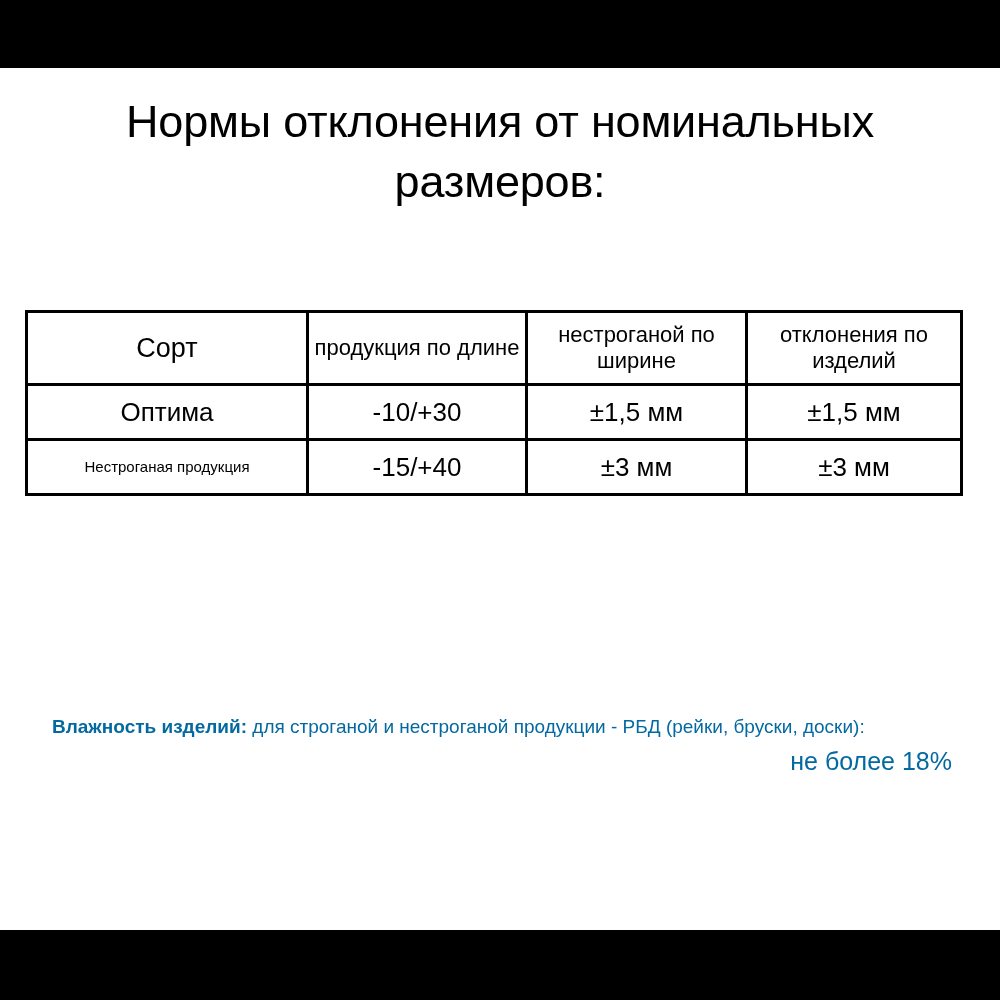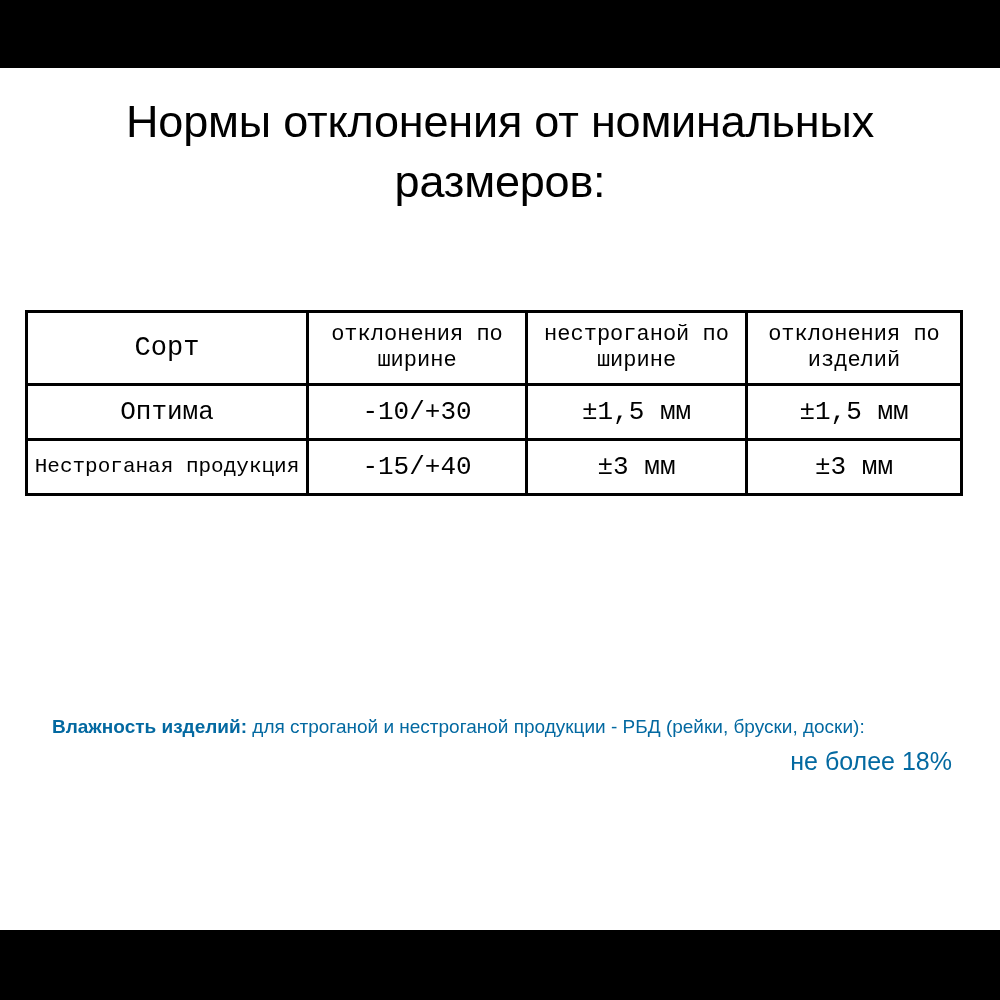--- a/index.html
+++ b/index.html
@@ -55,21 +55,20 @@
   
   #spec-table {
     position: absolute;
     left: 25px;
     top: 310px;
     width: 935px;
     border-collapse: collapse;
     table-layout: fixed;
     color: #000000;
     background: #a3a3a3;
-    font-family: Liberation Mono, monospace;
   }
   #spec-table td {
     border: 3px solid #000000;
     text-align: center;
     vertical-align: middle;
     padding: 0 4px;
     background: #ffffff;
   }
   col.c-sort  { width: 281px; }
   col.c-len   { width: 219px; }
@@ -87,21 +86,21 @@
     line-height: 30px;
   }
   .body-row td {
     height: 52px;
     font-size: 26px;
     line-height: 30px;
     font-weight: 400;
     white-space: nowrap;
   }
   .body-row.small td.sort-cell {
-    font-size: 21px;
+    font-size: 15px;
     margin-left: 26px;
   }
 
   
   #note {
     position: absolute;
     left: 52px;
     top: 712px;
     width: 900px;
     color: #0369a1;
@@ -135,21 +134,21 @@
   <table id="spec-table">
     <colgroup>
       <col class="c-sort">
       <col class="c-len">
       <col class="c-wid">
       <col class="c-thk">
     </colgroup>
     <tbody>
       <tr class="head-row">
         <td class="sort-head">Сорт</td>
-        <td>отклонения по ширине</td>
+        <td>продукция по длине</td>
         <td>нестроганой по ширине</td>
         <td>отклонения по изделий</td>
       </tr>
 
       <tr class="body-row">
         <td class="sort-cell">Оптима</td>
         <td>-10/+30</td>
         <td>±1,5 мм</td>
         <td>±1,5 мм</td>
       </tr>

